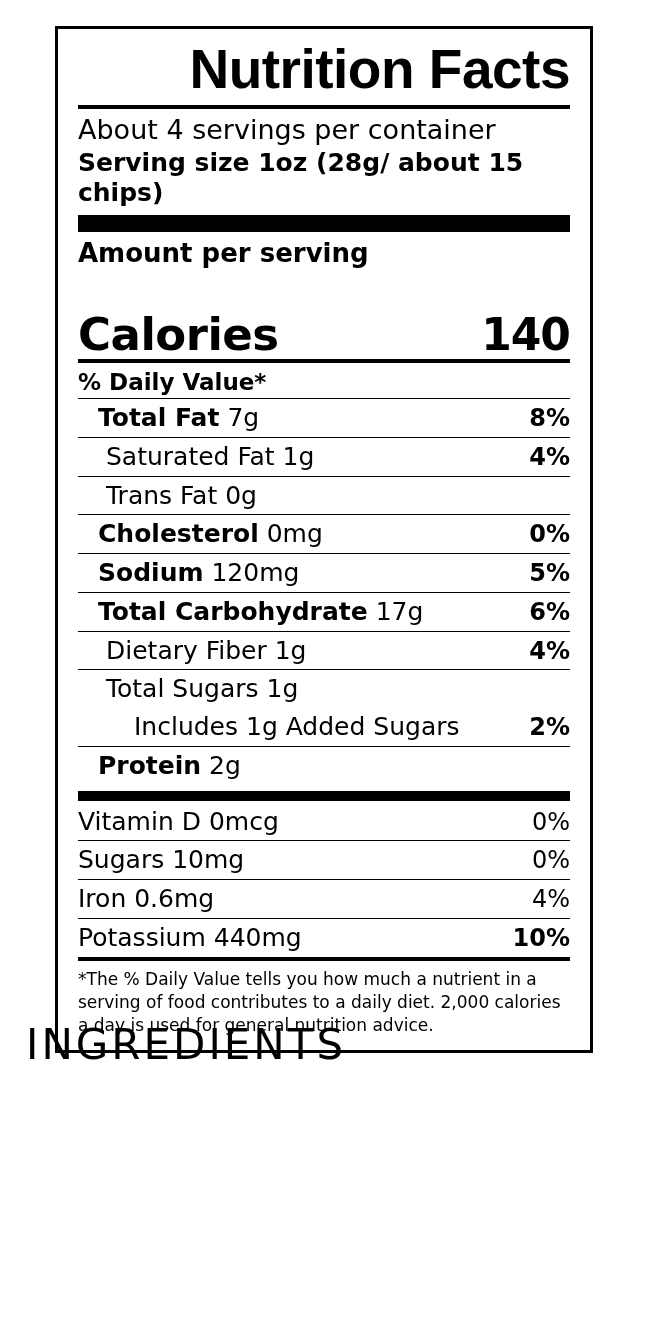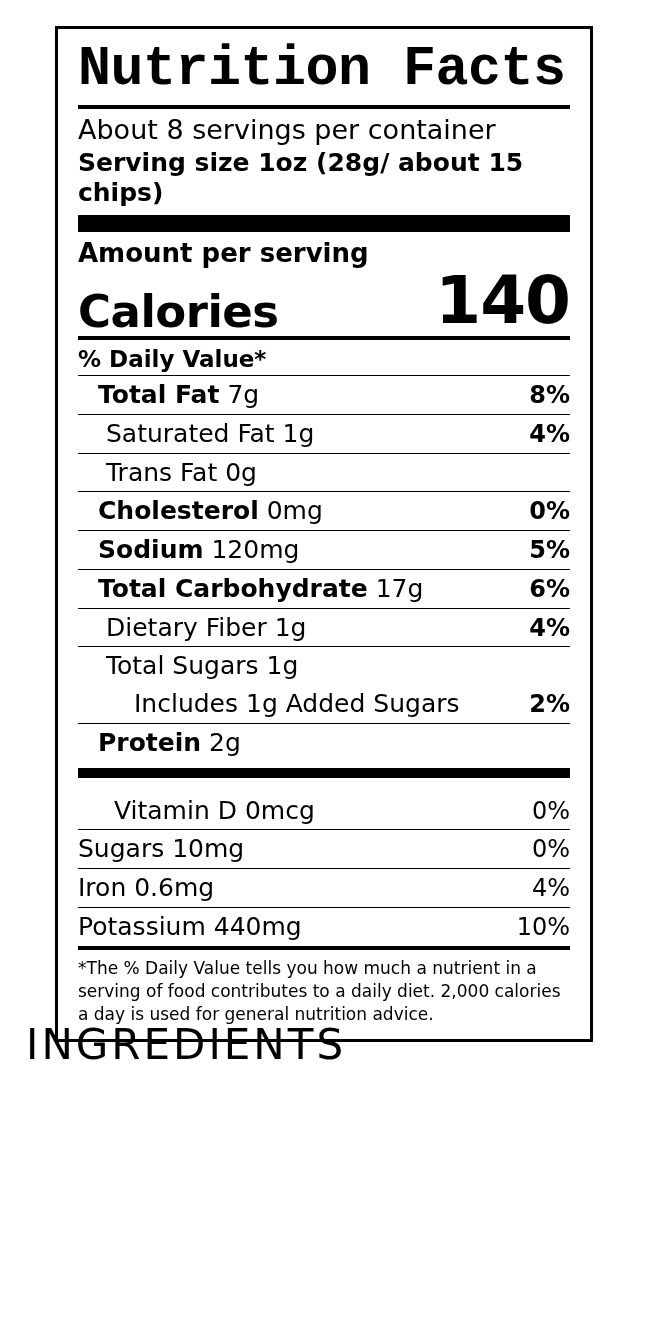--- a/index.html
+++ b/index.html
@@ -28,26 +28,26 @@
     left: 55px;
     top: 26px;
     width: 538px;
     box-sizing: border-box;
     border: 3px solid #000;
     background: #fff;
     padding: 8px 20px 14px 20px;
   }
 
   .nf-title {
-    font-family: Liberation Mono, monospace;
+    font-family: Liberation Sans, sans-serif;
     font-weight: bold;
     font-size: 55px;
     line-height: 1.05;
     letter-spacing: -0.5px;
-    text-align: left;
+    text-align: right;
     margin: 4px 0 6px 0;
     white-space: nowrap;
   }
   .rule-med  { border-bottom: 4px solid #000; }
   .rule-thick{ border-bottom: 17px solid #000; }
   .rule-mid  { border-bottom: 10px solid #000; }
 
   .servings {
     font-size: 27px;
     font-family: "DejaVu Sans", sans-serif;
@@ -67,32 +67,33 @@
     font-weight: bold;
     font-size: 26px;
     padding-top: 6px;
   }
 
   .cal-row {
     display: flex;
     align-items: flex-end;
     justify-content: space-between;
     padding-bottom: 2px;
+    margin-top: 44px;
   }
   .cal-word {
     font-family: "DejaVu Sans", sans-serif;
     font-weight: bold;
     font-size: 45px;
     line-height: 1;
     letter-spacing: -0.5px;
   }
   .cal-value {
     font-family: "DejaVu Sans", sans-serif;
     font-weight: bold;
-    font-size: 66px;
+    font-size: 44px;
     line-height: 1;
     letter-spacing: -1px;
   }
 
   .dv-header {
     text-align: left;
     font-family: "DejaVu Sans", sans-serif;
     font-weight: bold;
     font-size: 23px;
     padding: 6px 0 3px 0;
@@ -154,21 +155,21 @@
 <body>
 
 <div class="page">
 
   <div class="nf-panel">
 
     <div class="nf-title">Nutrition Facts</div>
 
     <div class="rule-med"></div>
 
-    <div class="servings">About 8 servings per container</div>
+    <div class="servings">About 4 servings per container</div>
     <div class="serving-size">Serving size 1oz (28g/ about 15 chips)</div>
 
     <div class="rule-thick"></div>
 
     <div class="amount-label">Amount per serving</div>
 
     <div class="cal-row">
       <div class="cal-word">Calories</div>
       <div class="cal-value">140</div>
     </div>
@@ -222,38 +223,38 @@
       <div class="dv">2%</div>
     </div>
 
     <div class="nf-row">
       <div class="name"><b>Protein</b> <span>2g</span></div>
       <div class="dv"></div>
     </div>
 
     <div class="rule-mid" style="margin-top:6px;"></div>
 
-    <div class="nf-row no-top" style="padding-top:19px;margin-left:36px;">
+    <div class="nf-row no-top" style="padding-top:7px;">
       <div class="name">Vitamin D 0mcg</div>
       <div class="dv" style="font-weight:normal;">0%</div>
     </div>
 
     <div class="nf-row">
       <div class="name">Sugars 10mg</div>
       <div class="dv" style="font-weight:normal;">0%</div>
     </div>
 
     <div class="nf-row">
       <div class="name">Iron 0.6mg</div>
       <div class="dv" style="font-weight:normal;">4%</div>
     </div>
 
     <div class="nf-row">
       <div class="name">Potassium 440mg</div>
-      <div class="dv" style="font-weight:normal;">10%</div>
+      <div class="dv" style="font-weight:bold;">10%</div>
     </div>
 
     <div class="rule-med"></div>
 
     <div class="footnote">*The % Daily Value tells you how much a nutrient in a serving of food contributes to a daily diet. 2,000 calories a day is used for general nutrition advice.</div>
   </div>
 
   <div class="ingredients-wrap">
     <div class="ing-title">INGREDIENTS</div>
   </div>

